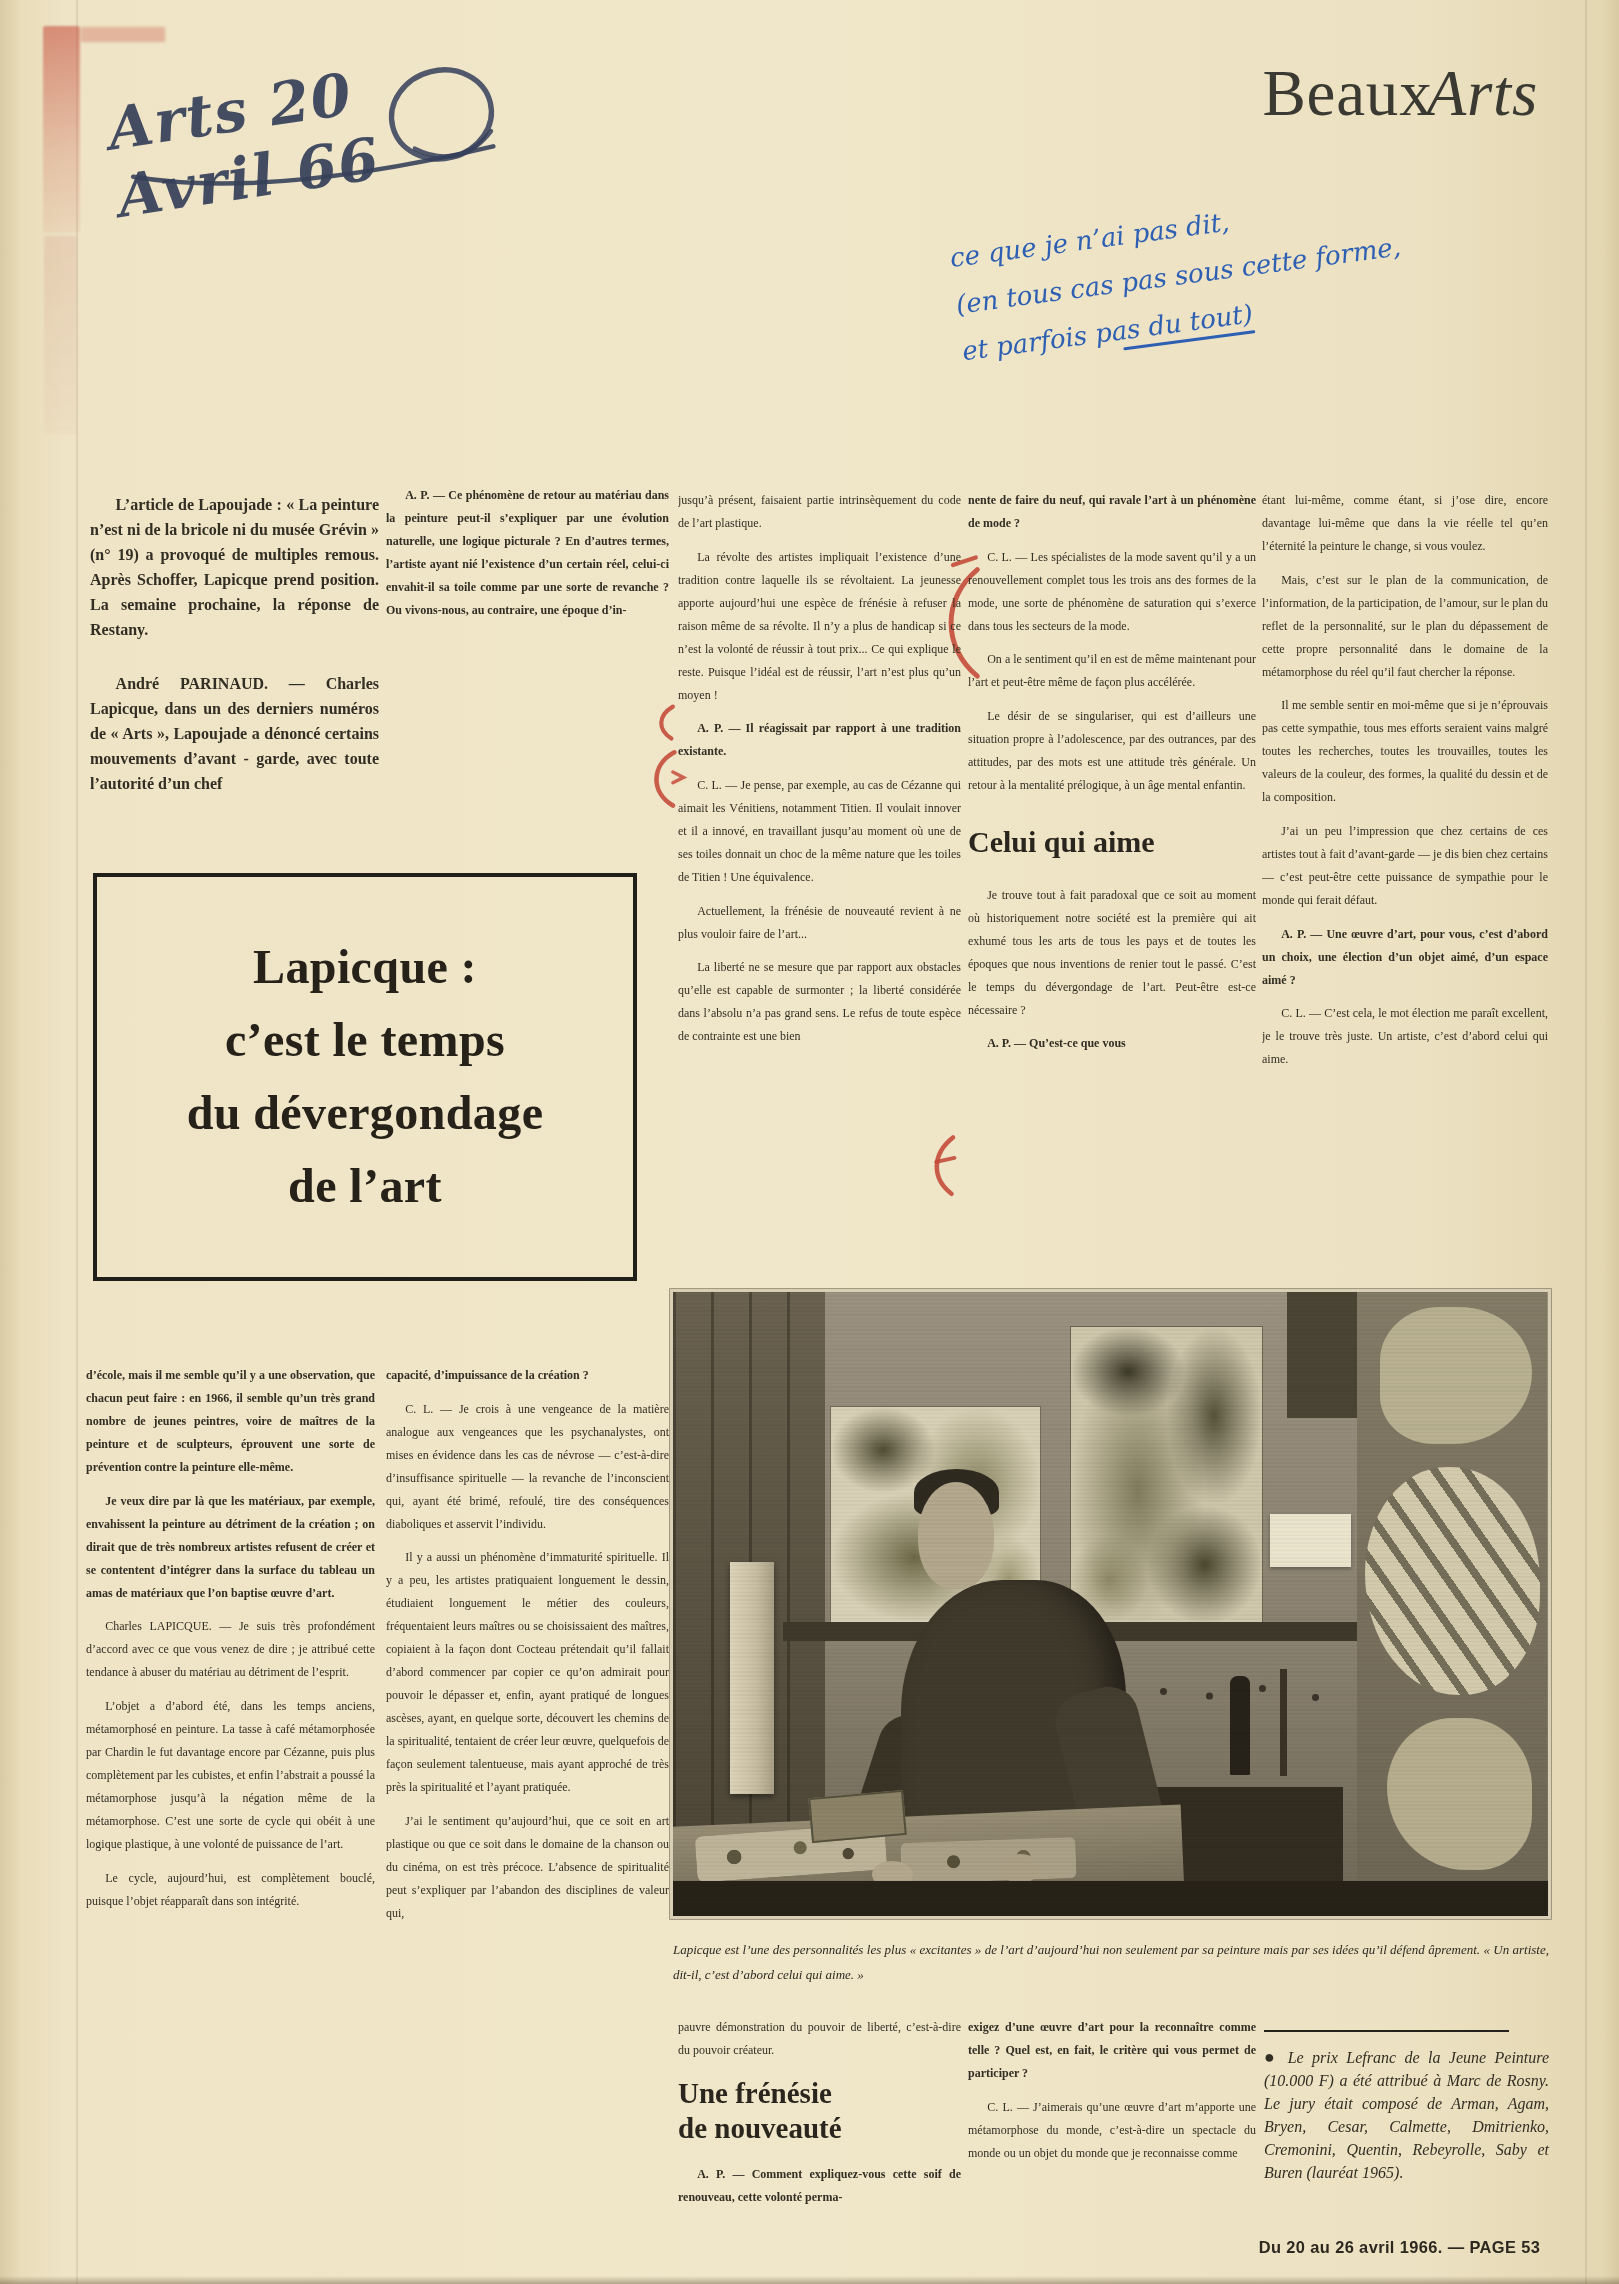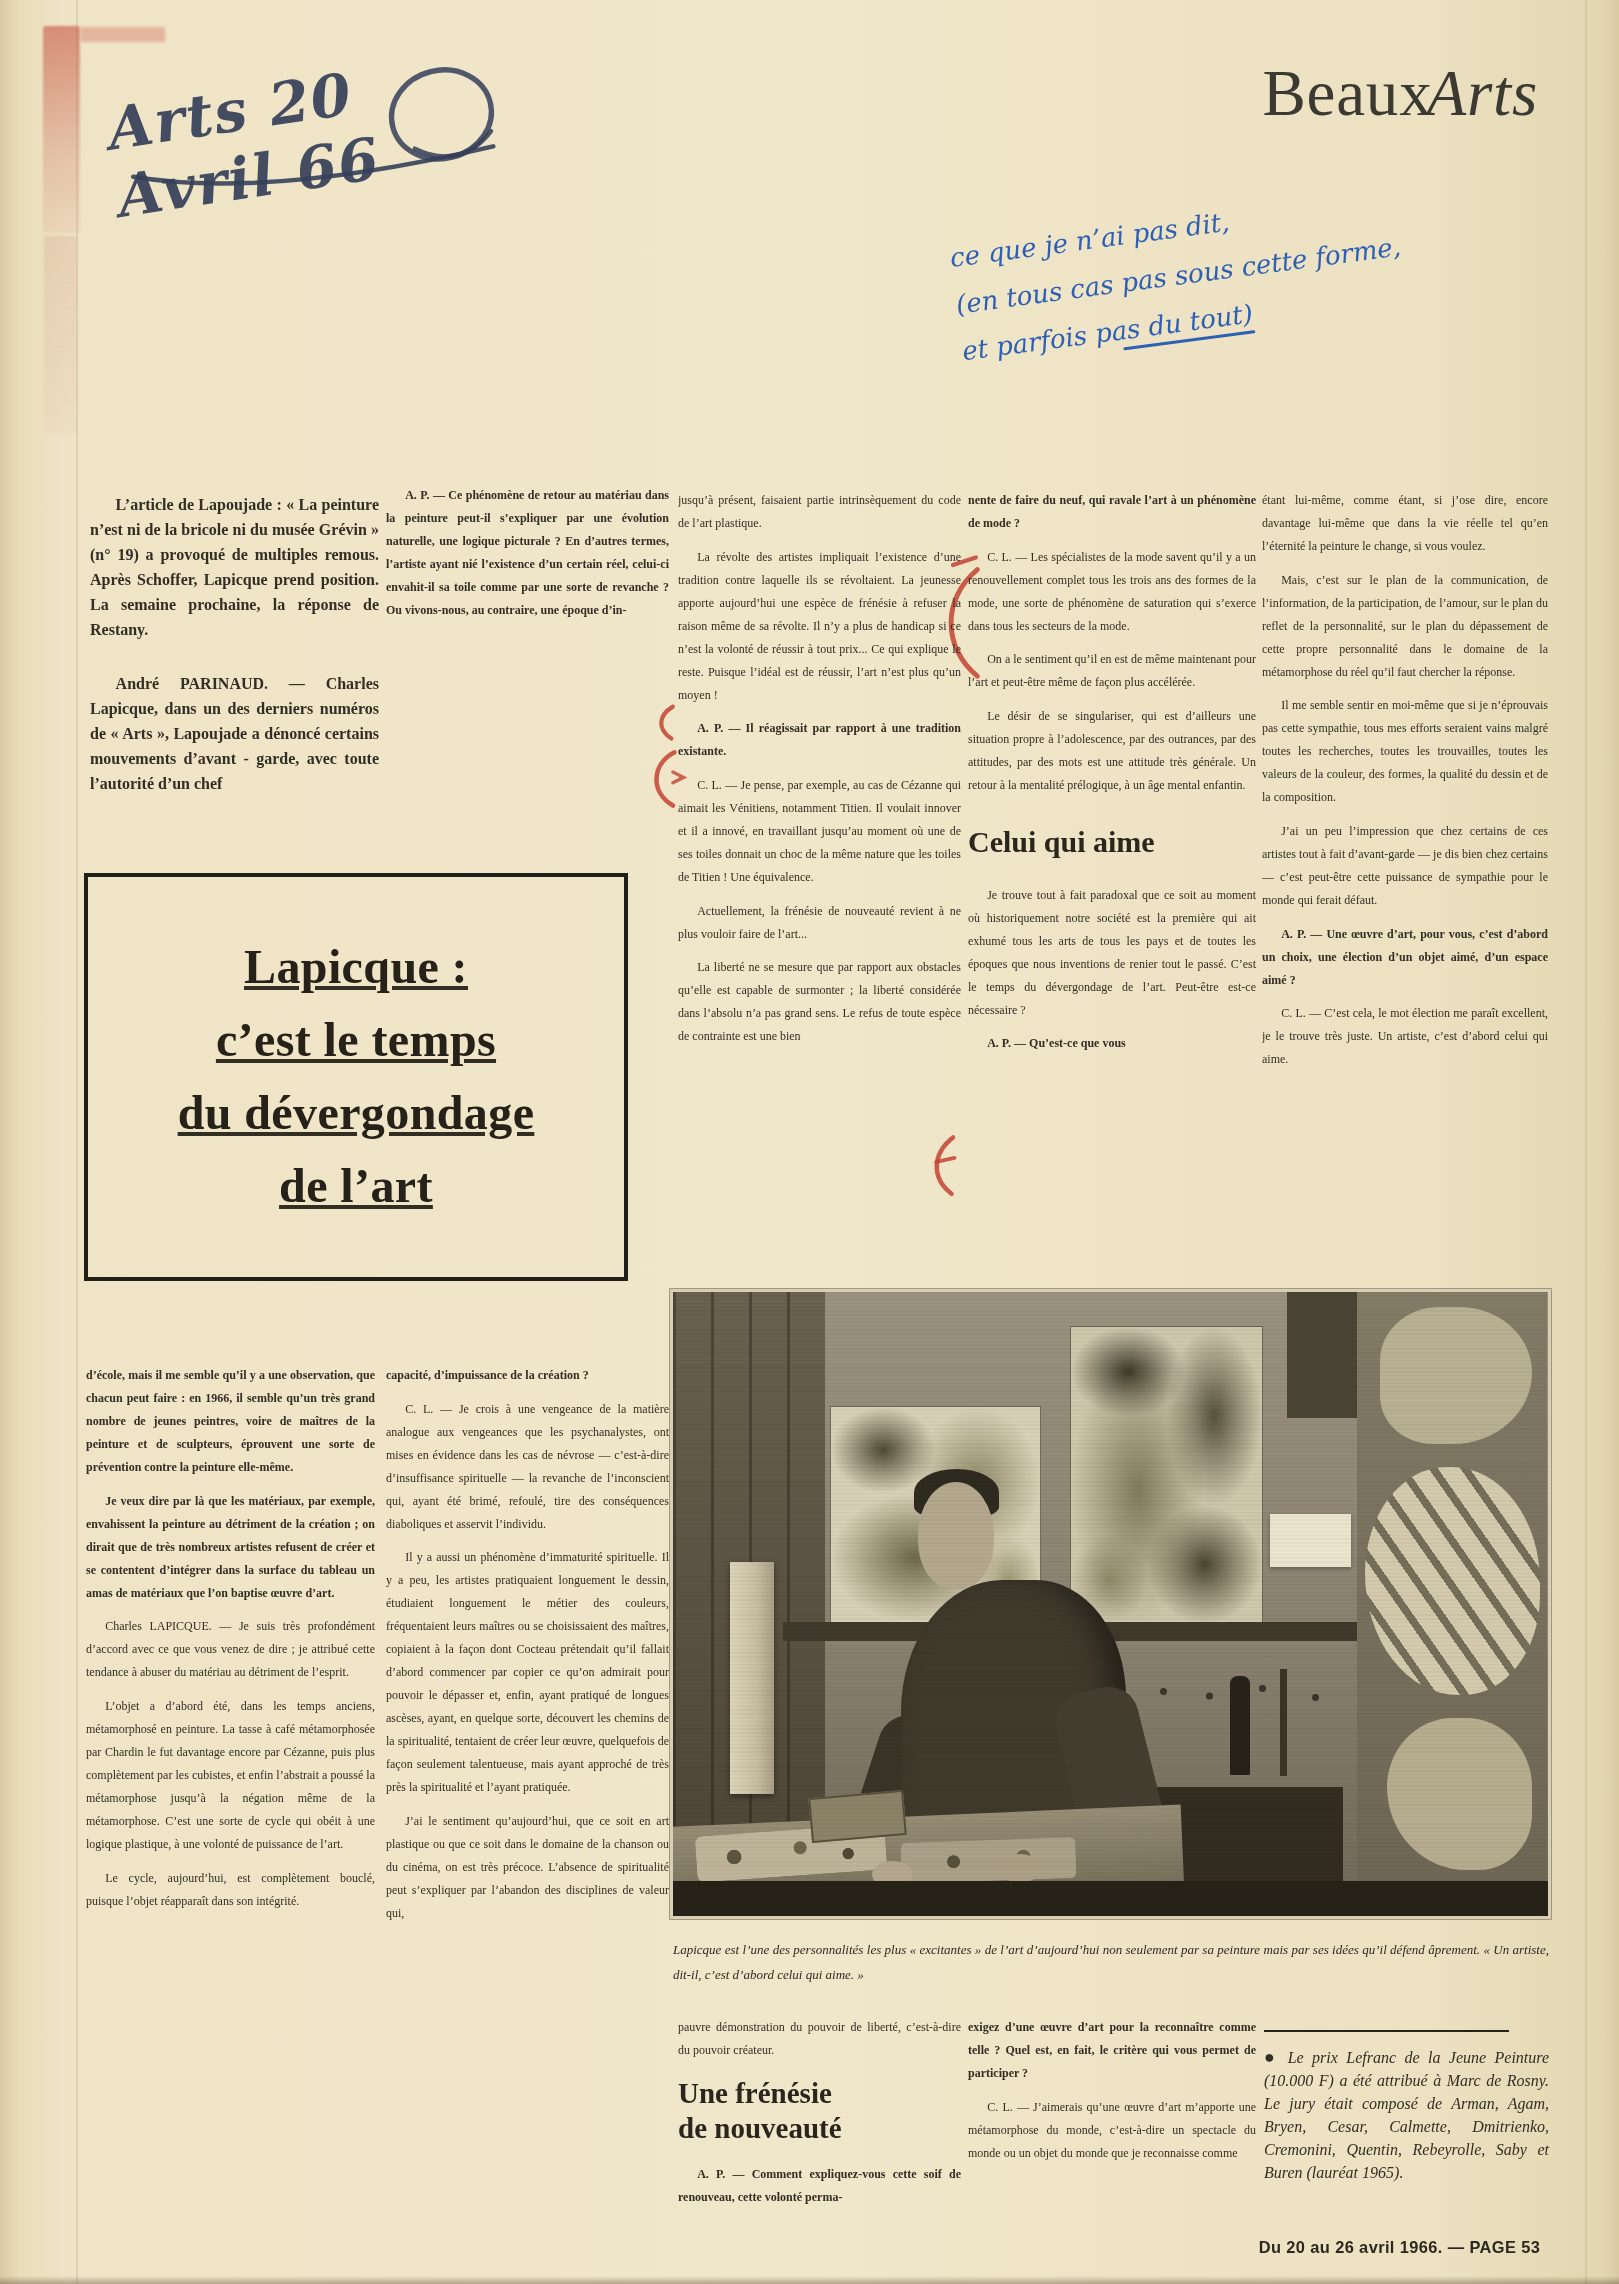--- a/index.html
+++ b/index.html
@@ -30,22 +30,22 @@
 
   .col{position:absolute;text-align:justify;overflow:hidden;}
   .col p{margin:0 0 10.7px 0;text-indent:1.6em;font-size:12px;line-height:23px;}
   .col p.b{font-weight:bold;}
   .col p.noind{text-indent:0;}
   .intro p{font-size:16px;line-height:25px;font-weight:bold;margin-bottom:29px;}
   .colhead{font-weight:bold;font-size:30px;line-height:1.22;margin:3px 0 23px;color:#2a261e;font-family:"Liberation Serif",serif;}
   .colhead.mid{margin-top:27px;}
   .colhead.small{font-size:29px;margin:13.7px 0 17px;}
 
-  .headline-box{position:absolute;left:84px;top:873px;width:544px;height:408px;border:4.6px solid #211f1a;
-        box-sizing:border-box;display:flex;align-items:center;justify-content:center;text-decoration:underline;}
+  .headline-box{position:absolute;left:93px;top:873px;width:544px;height:408px;border:4.6px solid #211f1a;
+        box-sizing:border-box;display:flex;align-items:center;justify-content:center;}
   .headline{text-align:center;font-weight:bold;font-size:48px;line-height:1.52;color:#262219;letter-spacing:0.4px;}
 
   .photo{position:absolute;left:670px;top:1289px;width:881px;height:630px;background:#8e8571;
         border:3.8px solid #d8cfb4;box-sizing:border-box;overflow:hidden;box-shadow:0 0 0 0.8px #8f8670;}
   .photo div{position:absolute;}
   .ph-wall{inset:0;background:linear-gradient(180deg,#9a9180 0%,#8a8170 55%,#6f6757 100%);}
   .ph-wood{left:0;top:0;width:152px;height:100%;
         background:repeating-linear-gradient(90deg,rgba(25,20,10,.35) 0 3px,rgba(0,0,0,0) 3px 38px),linear-gradient(180deg,#6a6150,#4a4334);}
   .ph-roll{left:57px;top:270px;width:44px;height:232px;background:linear-gradient(90deg,#dcd3b8,#c6bda2 60%,#a89e84);box-shadow:0 3px 6px rgba(0,0,0,.4);}
   .ph-shelf{left:110px;top:330px;width:708px;height:19px;background:#3f392c;}

